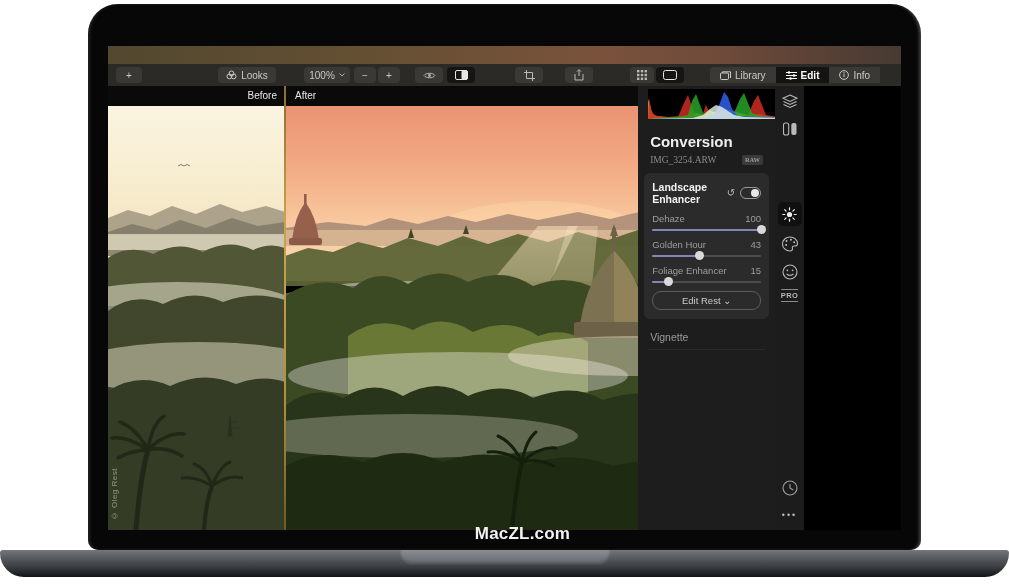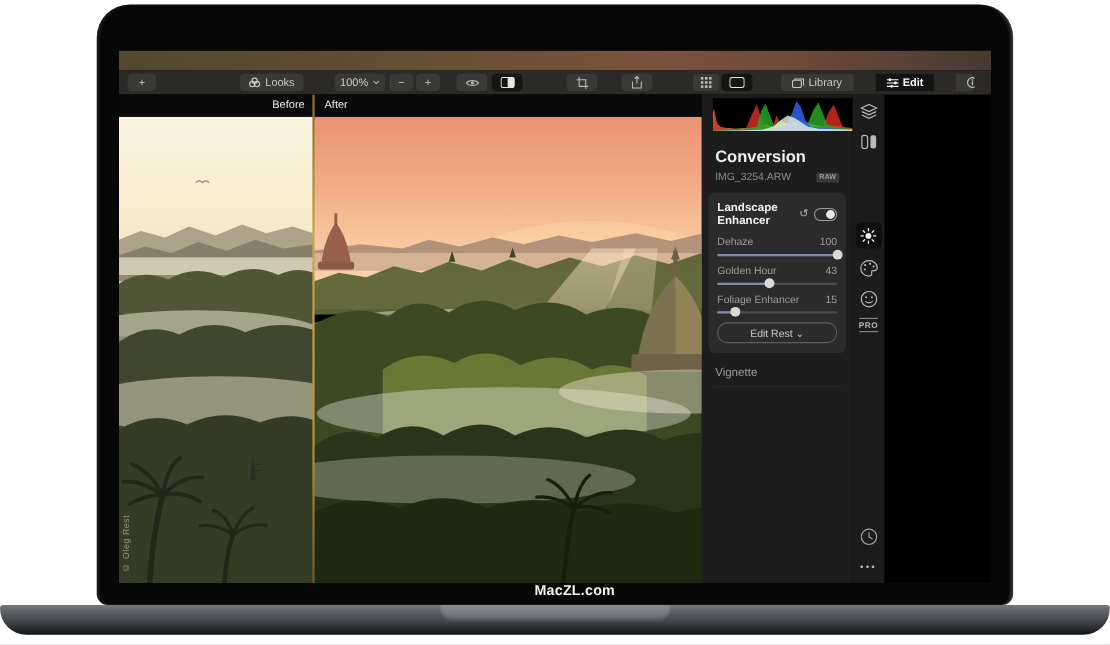--- a/index.html
+++ b/index.html
@@ -2,36 +2,36 @@
 <html><head>
 <meta charset="utf-8">
 <style>
   html,body{margin:0;padding:0;background:#ffffff;font-family:"Liberation Sans",sans-serif;}
   .stage{position:relative;width:1009px;height:586px;overflow:hidden;background:#fff;}
 
   
   .lid{position:absolute;left:88px;top:4px;width:833px;height:546px;background:#070708;
        border-radius:30px 30px 10px 10px;box-shadow:inset -3px 0 3px -1px rgba(130,135,140,.45), inset 3px 0 3px -1px rgba(60,62,65,.5);}
   .display{position:absolute;left:20px;top:42px;width:793px;height:484px;background:#000;overflow:hidden;}
-  .chin-text{position:absolute;left:0;right:0;bottom:6px;text-align:center;color:#f2f2f2;font-size:13px;font-weight:bold;letter-spacing:.2px;padding-left:36px;}
+  .chin-text{position:absolute;left:0;right:0;bottom:6px;text-align:center;color:#f2f2f2;font-size:17px;font-weight:bold;letter-spacing:.2px;padding-left:36px;}
   .base{position:absolute;left:0;top:550px;width:1009px;height:27px;
         background:linear-gradient(#74787d 0%,#62666b 18%,#4a4e53 45%,#333639 70%,#1b1c1f 92%,#101113 100%);
         border-radius:3px 3px 24px 24px;}
   .base-notch{position:absolute;left:calc(50% - 105px);top:0;width:210px;height:15px;
         background:linear-gradient(#8b8f94,#60646a);border-radius:0 0 12px 12px;
         box-shadow:inset 0 -2px 3px rgba(0,0,0,.25);}
 
   
   .titleband{position:absolute;left:0;top:0;width:793px;height:18px;
         background:linear-gradient(90deg,#52482f 0%,#665033 35%,#7a523c 62%,#6e4a3a 78%,#473a32 100%);}
   .toolbar{position:absolute;left:0;top:18px;width:793px;height:22px;background:#2b2a27;}
   .tbtn{position:absolute;top:3px;height:16px;background:#3a3935;border-radius:4px;color:#c9c9c7;
         font-size:10px;display:flex;align-items:center;justify-content:center;gap:4px;box-sizing:border-box;}
   .tbtn.sel{background:#151514;color:#f0f0f0;}
-  .seg{position:absolute;top:3px;height:16px;display:flex;border-radius:4px;overflow:hidden;gap:20px;}
+  .seg{position:absolute;top:3px;height:16px;display:flex;border-radius:4px;overflow:hidden;}
   .seg .cell{height:16px;background:#3a3935;color:#c9c9c7;font-size:10px;display:flex;align-items:center;justify-content:center;gap:4px;padding:0 10px;}
   .seg .cell.sel{background:#141413;color:#ffffff;font-weight:bold;}
   .icn{display:inline-block;line-height:0;}
 
   
   .content{position:absolute;left:0;top:40px;width:696px;height:444px;display:flex;}
   .canvas{position:relative;width:604px;height:444px;background:#000;overflow:hidden;}
   .labelbar{position:absolute;left:0;top:0;width:604px;height:20px;background:#0a0a0a;z-index:5;}
   .lbl{position:absolute;top:0;height:20px;line-height:20px;font-size:10px;color:#e8e8e8;}
   .lbl-before{left:0;width:169px;text-align:right;}
@@ -39,21 +39,21 @@
   .photo{position:absolute;left:0;top:20px;width:604px;height:424px;}
   .divider{position:absolute;left:176px;top:0;width:2px;height:444px;z-index:6;
         background:linear-gradient(#8a6d2c,#c9a44a 30%,#b3903c 70%,#6f5a26);}
   .credit{position:absolute;left:2px;bottom:10px;z-index:7;color:rgba(255,255,255,.45);font-size:8px;
         writing-mode:vertical-rl;transform:rotate(180deg);letter-spacing:.5px;}
 
   
   .panel{position:relative;width:156px;height:444px;background:#1d1d1d;box-sizing:border-box;overflow:hidden;}
   .hist{margin:3px 10px 6px 10px;width:136px;height:30px;background:#000;}
   .p-title{margin:4px 12px 2px 12px;color:#efefef;font-size:15px;font-weight:bold;}
-  .filerow{margin:5px 12px 8px 12px;display:flex;align-items:center;justify-content:space-between;}
+  .filerow{margin:5px 12px 8px 12px;display:flex;justify-content:space-between;font-family:Liberation Serif, serif;}
   .filename{color:#8b8b8b;font-size:9.5px;}
   .rawbadge{background:#3a3a3a;color:#9a9a9a;font-size:6.5px;font-weight:bold;border-radius:2px;padding:1px 3px;}
   .flist{border-top:1px solid #2c2c2c;margin:0 10px;}
   .fitem{height:22px;line-height:22px;border-bottom:1px solid #2a2a2a;color:#9b9b9b;font-size:10.5px;padding-left:2px;}
   .card{margin:6px 6px 6px 6px;background:#2b2b2b;border-radius:6px;padding:8px 8px 9px 8px;}
   .card-h{display:flex;align-items:center;justify-content:space-between;}
   .card-title{color:#f2f2f2;font-size:10.5px;font-weight:bold;}
   .card-ctrl{display:flex;align-items:center;gap:5px;}
   .reset{color:#bdbdbd;font-size:10px;line-height:10px;}
   .toggle{width:19px;height:10px;border:1px solid #9a9a9a;border-radius:6px;position:relative;}

